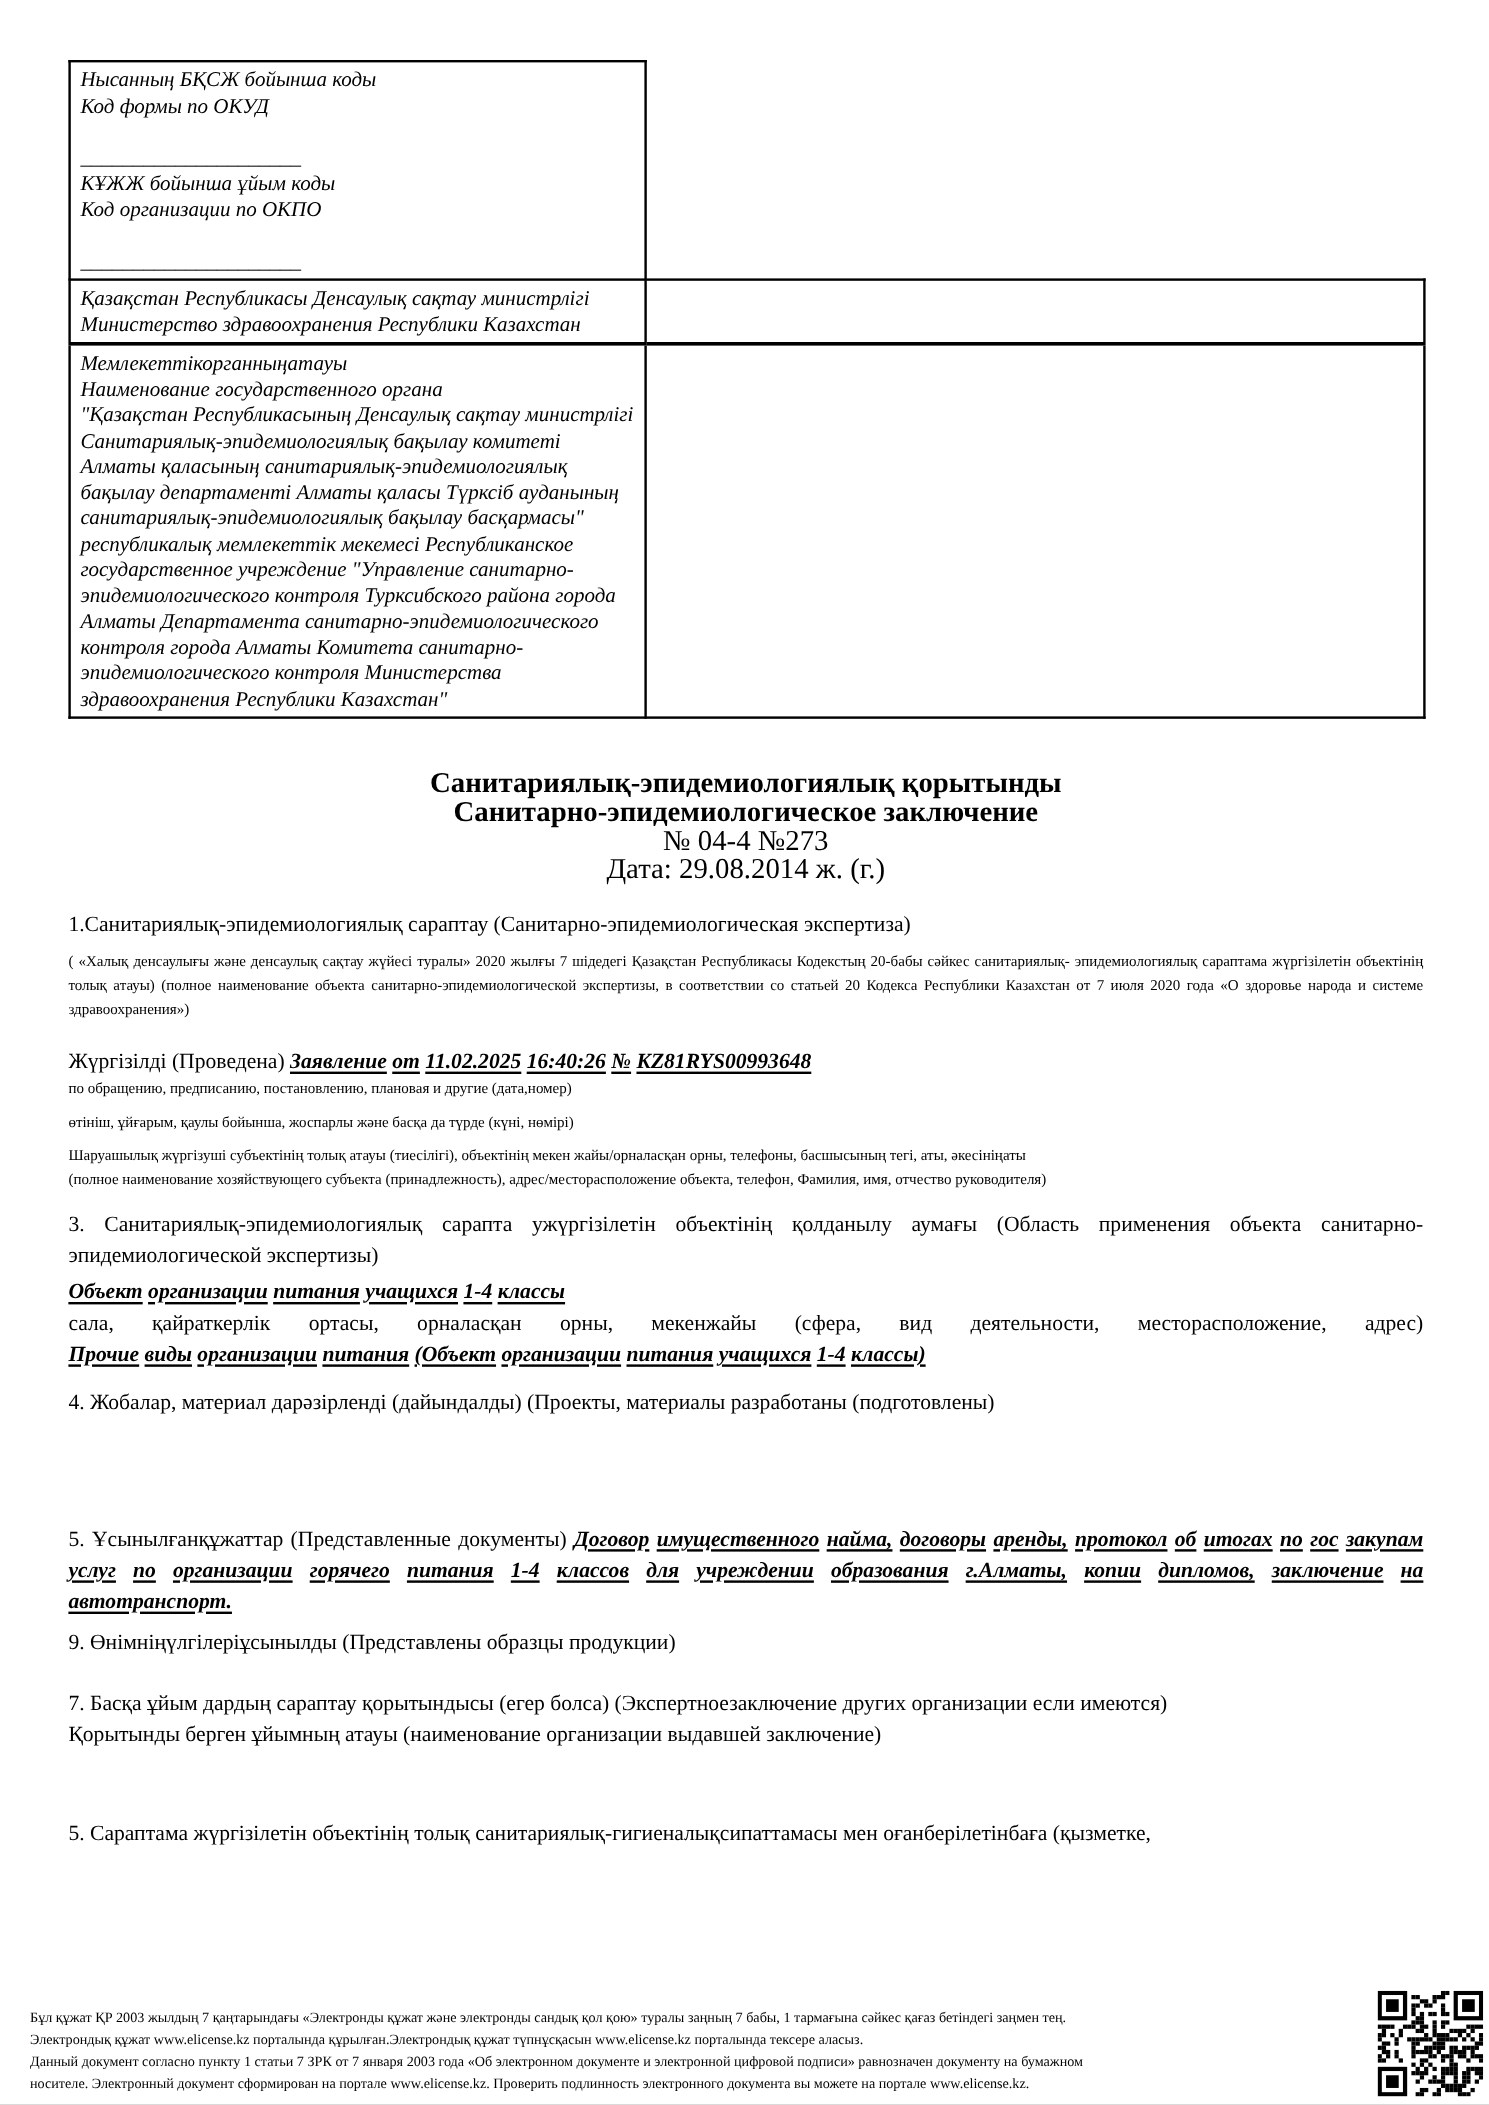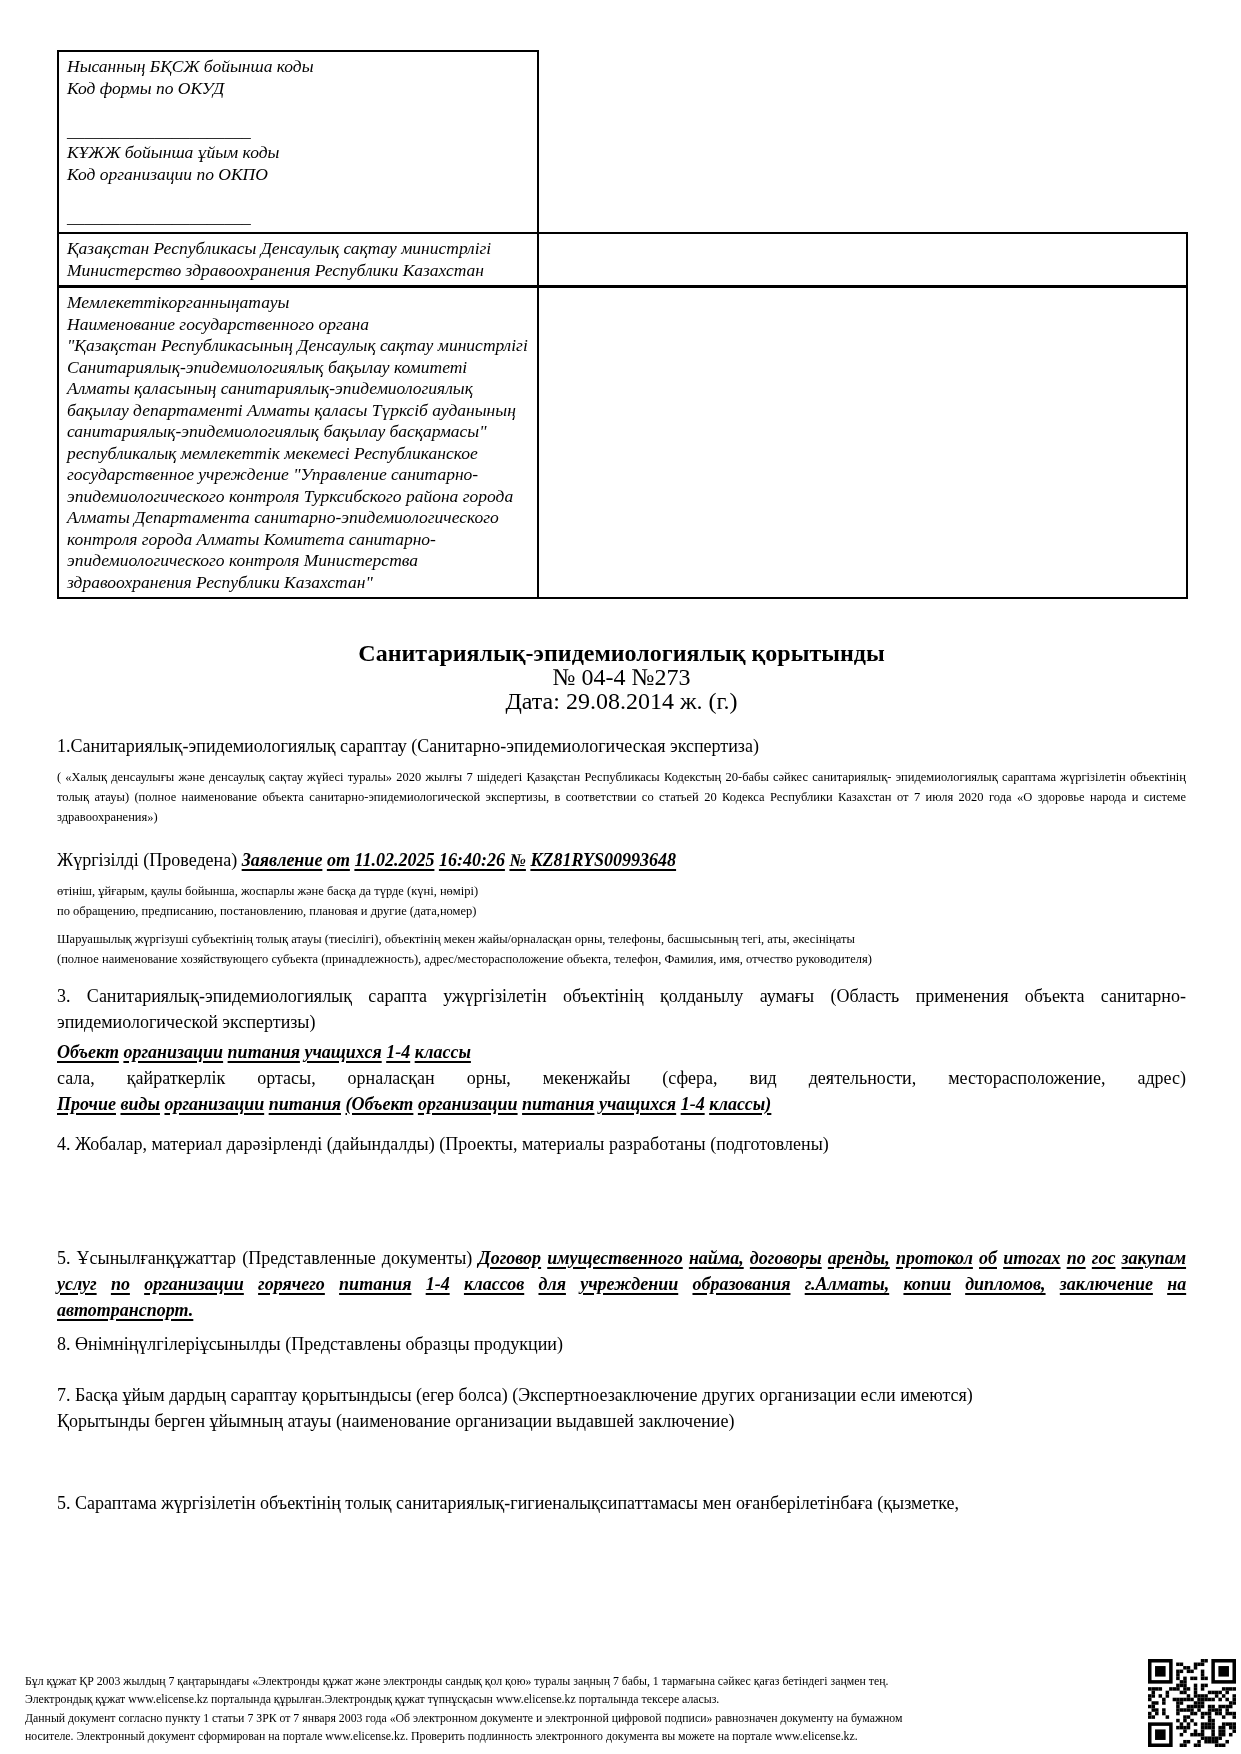--- a/index.html
+++ b/index.html
@@ -93,44 +93,45 @@
           <div class="line">Наименование государственного органа</div>
           <div>"Қазақстан Республикасының Денсаулық сақтау министрлігі Санитариялық-эпидемиологиялық бақылау комитеті Алматы қаласының санитариялық-эпидемиологиялық бақылау департаменті Алматы қаласы Түрксіб ауданының санитариялық-эпидемиологиялық бақылау басқармасы" республикалық мемлекеттік мекемесі Республиканское государственное учреждение "Управление санитарно-эпидемиологического контроля Турксибского района города Алматы Департамента санитарно-эпидемиологического контроля города Алматы Комитета санитарно-эпидемиологического контроля Министерства здравоохранения Республики Казахстан"</div>
         </td>
         <td class="cell-b"></td>
       </tr>
     </tbody>
       </table>
 
     <div class="title-block">
       <div class="title-bold">Санитариялық-эпидемиологиялық қорытынды</div>
+      <div class="title-bold">Санитарно-эпидемиологическое заключение</div>
       <div>№ 04-4 №273</div>
       <div>Дата: 29.08.2014 ж. (г.)</div>
     </div>
 
     <p class="bt mt20">1.Санитариялық-эпидемиологиялық сараптау (Санитарно-эпидемиологическая экспертиза)</p>
     <p class="note justify mt8">( «Халық денсаулығы және денсаулық сақтау жүйесі туралы» 2020 жылғы 7 шідедегі Қазақстан Республикасы Кодекстың 20-бабы сәйкес санитариялық- эпидемиологиялық сараптама жүргізілетін объектінің толық атауы) (полное наименование объекта санитарно-эпидемиологической экспертизы, в соответствии со статьей 20 Кодекса Республики Казахстан от 7 июля 2020 года «О здоровье народа и системе здравоохранения»)</p>
 
     <p class="bt mt20"><span>Жүргізілді (Проведена) </span><span class="filled"><span class="uw">Заявление</span> <span class="uw">от</span> <span class="uw">11.02.2025</span> <span class="uw">16:40:26</span> <span class="uw">№</span> <span class="uw">KZ81RYS00993648</span></span></p>
+    <p class="note">по обращению, предписанию, постановлению, плановая и другие (дата,номер)</p>
     <p class="note mt8">өтініш, ұйғарым, қаулы бойынша, жоспарлы және басқа да түрде (күні, нөмірі)</p>
-    <p class="note">по обращению, предписанию, постановлению, плановая и другие (дата,номер)</p>
 
     <p class="note mt8">Шаруашылық жүргізуші субъектінің толық атауы (тиесілігі), объектінің мекен жайы/орналасқан орны, телефоны, басшысының тегі, аты, әкесініңаты</p>
     <p class="note">(полное наименование хозяйствующего субъекта (принадлежность), адрес/месторасположение объекта, телефон, Фамилия, имя, отчество руководителя)</p>
 
     <p class="bt justify mt14">3. Санитариялық-эпидемиологиялық сарапта ужүргізілетін объектінің қолданылу аумағы (Область применения объекта санитарно-эпидемиологической экспертизы)</p>
     <p class="bt mt4"><span class="filled"><span class="uw">Объект</span> <span class="uw">организации</span> <span class="uw">питания</span> <span class="uw">учащихся</span> <span class="uw">1-4</span> <span class="uw">классы</span></span></p>
     <p class="bt justify-last">сала, қайраткерлік ортасы, орналасқан орны, мекенжайы (сфера, вид деятельности, месторасположение, адрес)</p>
     <p class="bt"><span class="filled"><span class="uw">Прочие</span> <span class="uw">виды</span> <span class="uw">организации</span> <span class="uw">питания</span> <span class="uw">(Объект</span> <span class="uw">организации</span> <span class="uw">питания</span> <span class="uw">учащихся</span> <span class="uw">1-4</span> <span class="uw">классы)</span></span></p>
 
     <p class="bt mt14">4. Жобалар, материал дарәзірленді (дайындалды) (Проекты, материалы разработаны (подготовлены)</p>
 
     <p class="bt justify gap-big"><span>5. Ұсынылғанқұжаттар (Представленные документы) </span><span class="filled"><span class="uw">Договор</span> <span class="uw">имущественного</span> <span class="uw">найма,</span> <span class="uw">договоры</span> <span class="uw">аренды,</span> <span class="uw">протокол</span> <span class="uw">об</span> <span class="uw">итогах</span> <span class="uw">по</span> <span class="uw">гос</span> <span class="uw">закупам</span> <span class="uw">услуг</span> <span class="uw">по</span> <span class="uw">организации</span> <span class="uw">горячего</span> <span class="uw">питания</span> <span class="uw">1-4</span> <span class="uw">классов</span> <span class="uw">для</span> <span class="uw">учреждении</span> <span class="uw">образования</span> <span class="uw">г.Алматы,</span> <span class="uw">копии</span> <span class="uw">дипломов,</span> <span class="uw">заключение</span> <span class="uw">на</span> <span class="uw">автотранспорт.</span></span></p>
 
-    <p class="bt mt8">8. Өнімніңүлгілеріұсынылды (Представлены образцы продукции)</p>
+    <p class="bt mt8">9. Өнімніңүлгілеріұсынылды (Представлены образцы продукции)</p>
 
     <p class="bt justify">7. Басқа ұйым дардың сараптау қорытындысы (егер болса) (Экспертноезаключение других организации если имеются)</p>
     <p class="bt">Қорытынды берген ұйымның атауы (наименование организации выдавшей заключение)</p>
 
     <p class="bt gap-mid">5. Сараптама жүргізілетін объектінің толық санитариялық-гигиеналықсипаттамасы мен оғанберілетінбаға (қызметке,</p>
   </div>
 
   <div class="footer">
     <div>Бұл құжат ҚР 2003 жылдың 7 қаңтарындағы «Электронды құжат және электронды сандық қол қою» туралы заңның 7 бабы, 1 тармағына сәйкес қағаз бетіндегі заңмен тең.</div>
     <div>Электрондық құжат www.elicense.kz порталында құрылған.Электрондық құжат түпнұсқасын www.elicense.kz порталында тексере аласыз.</div>

